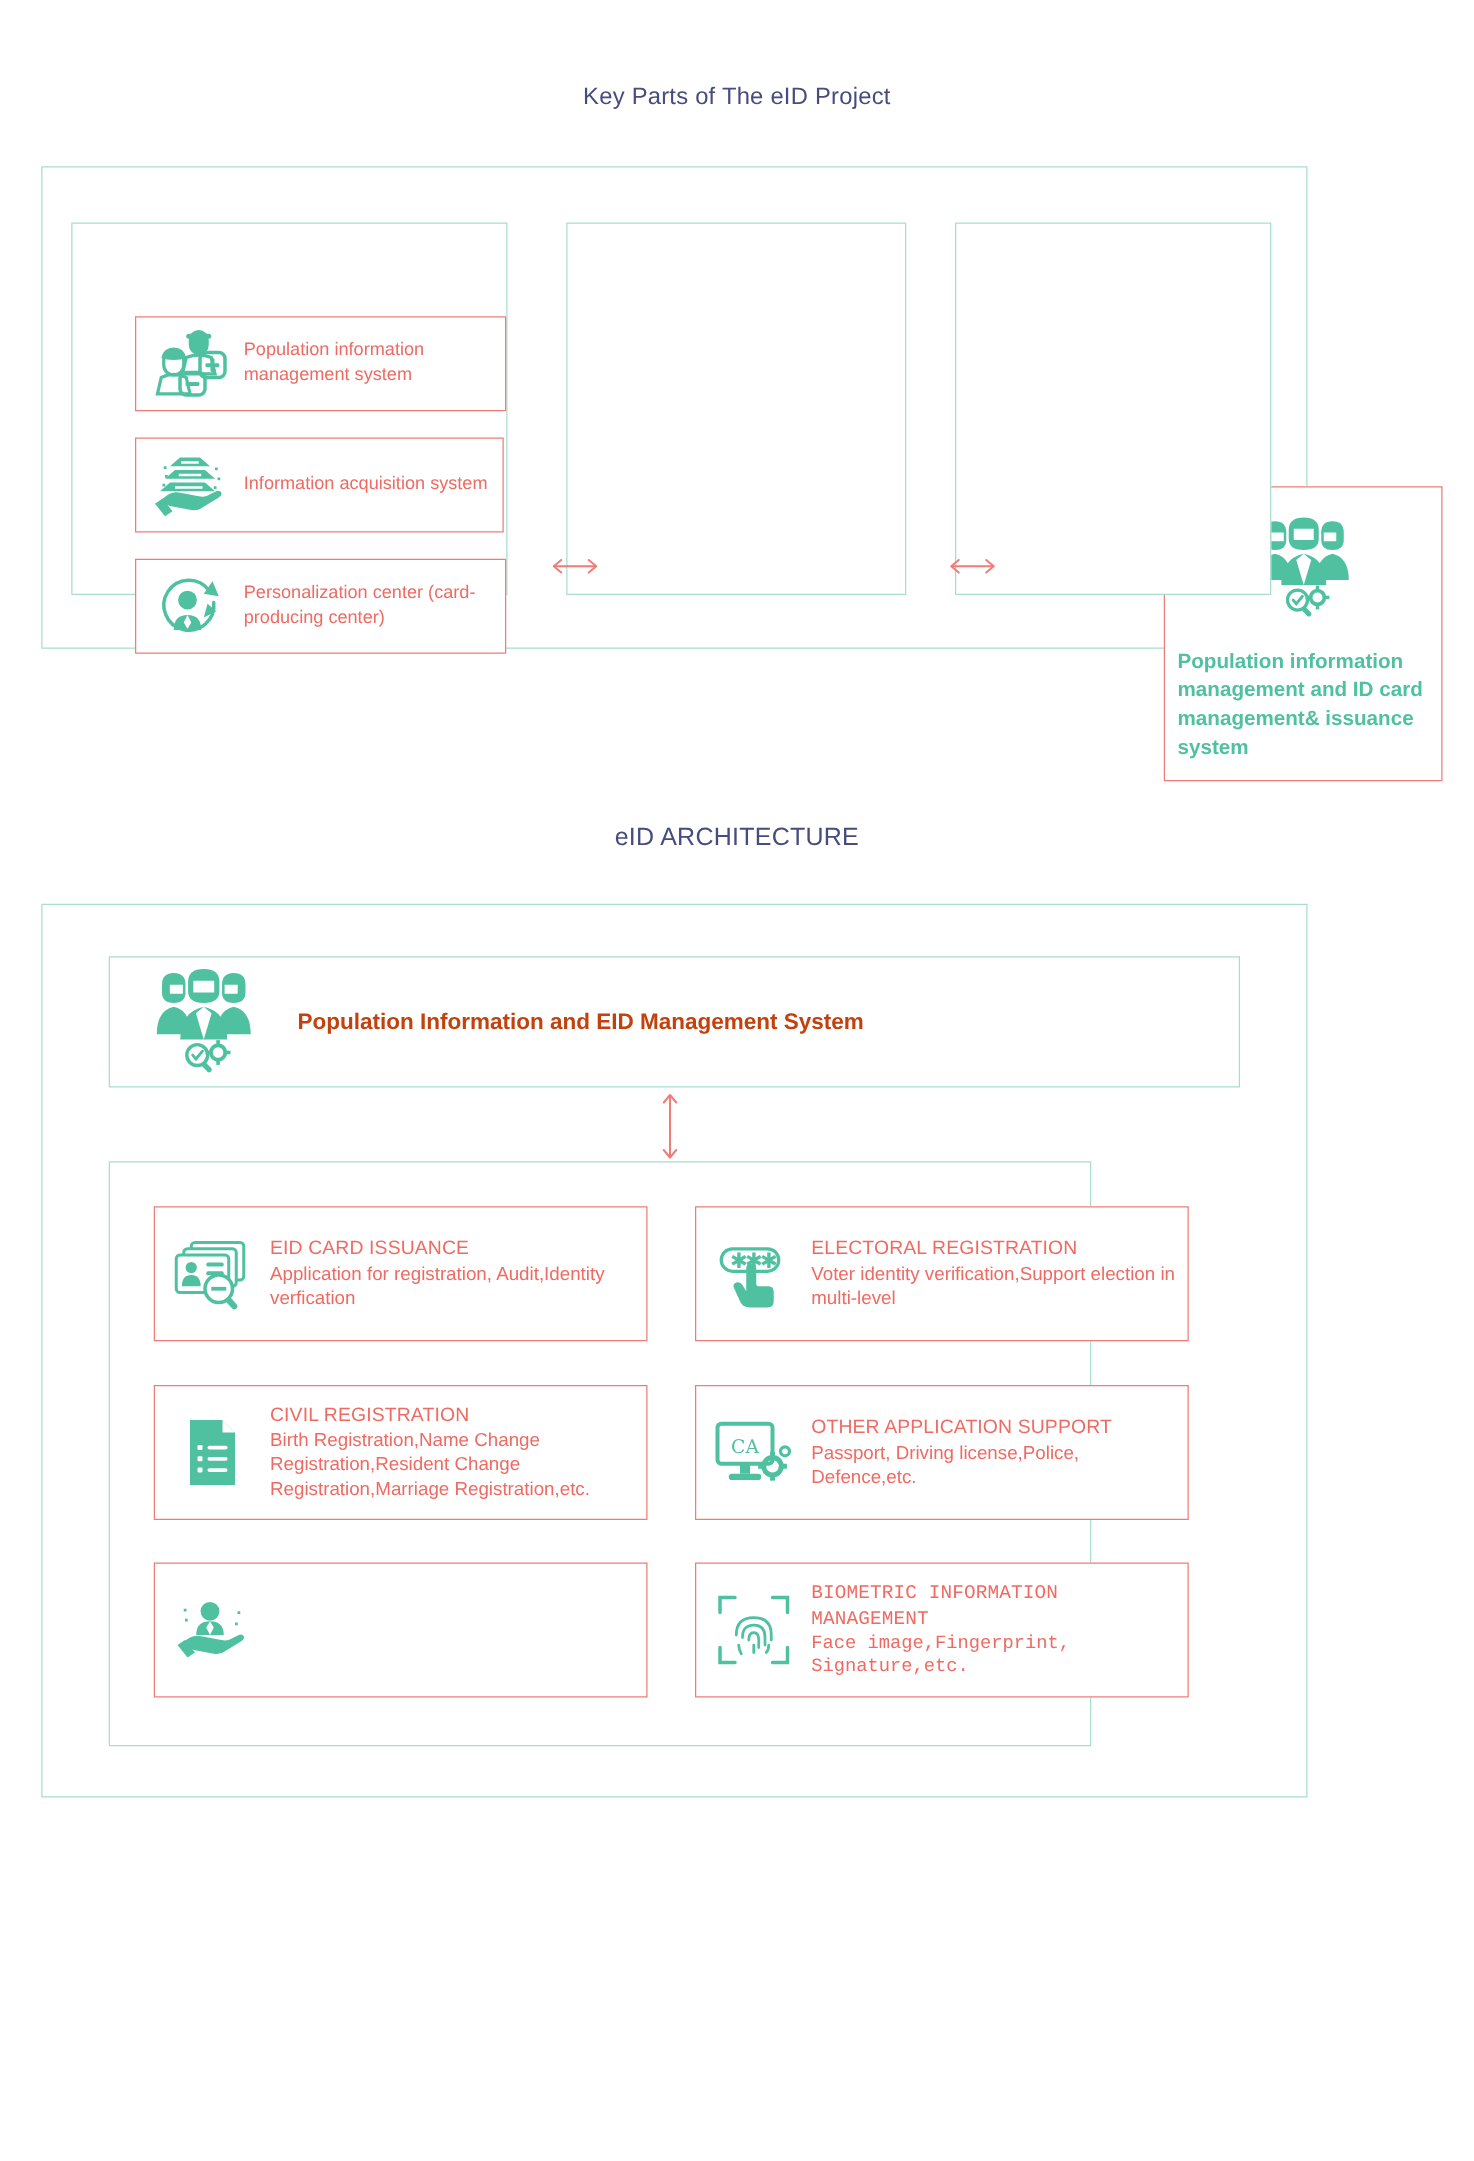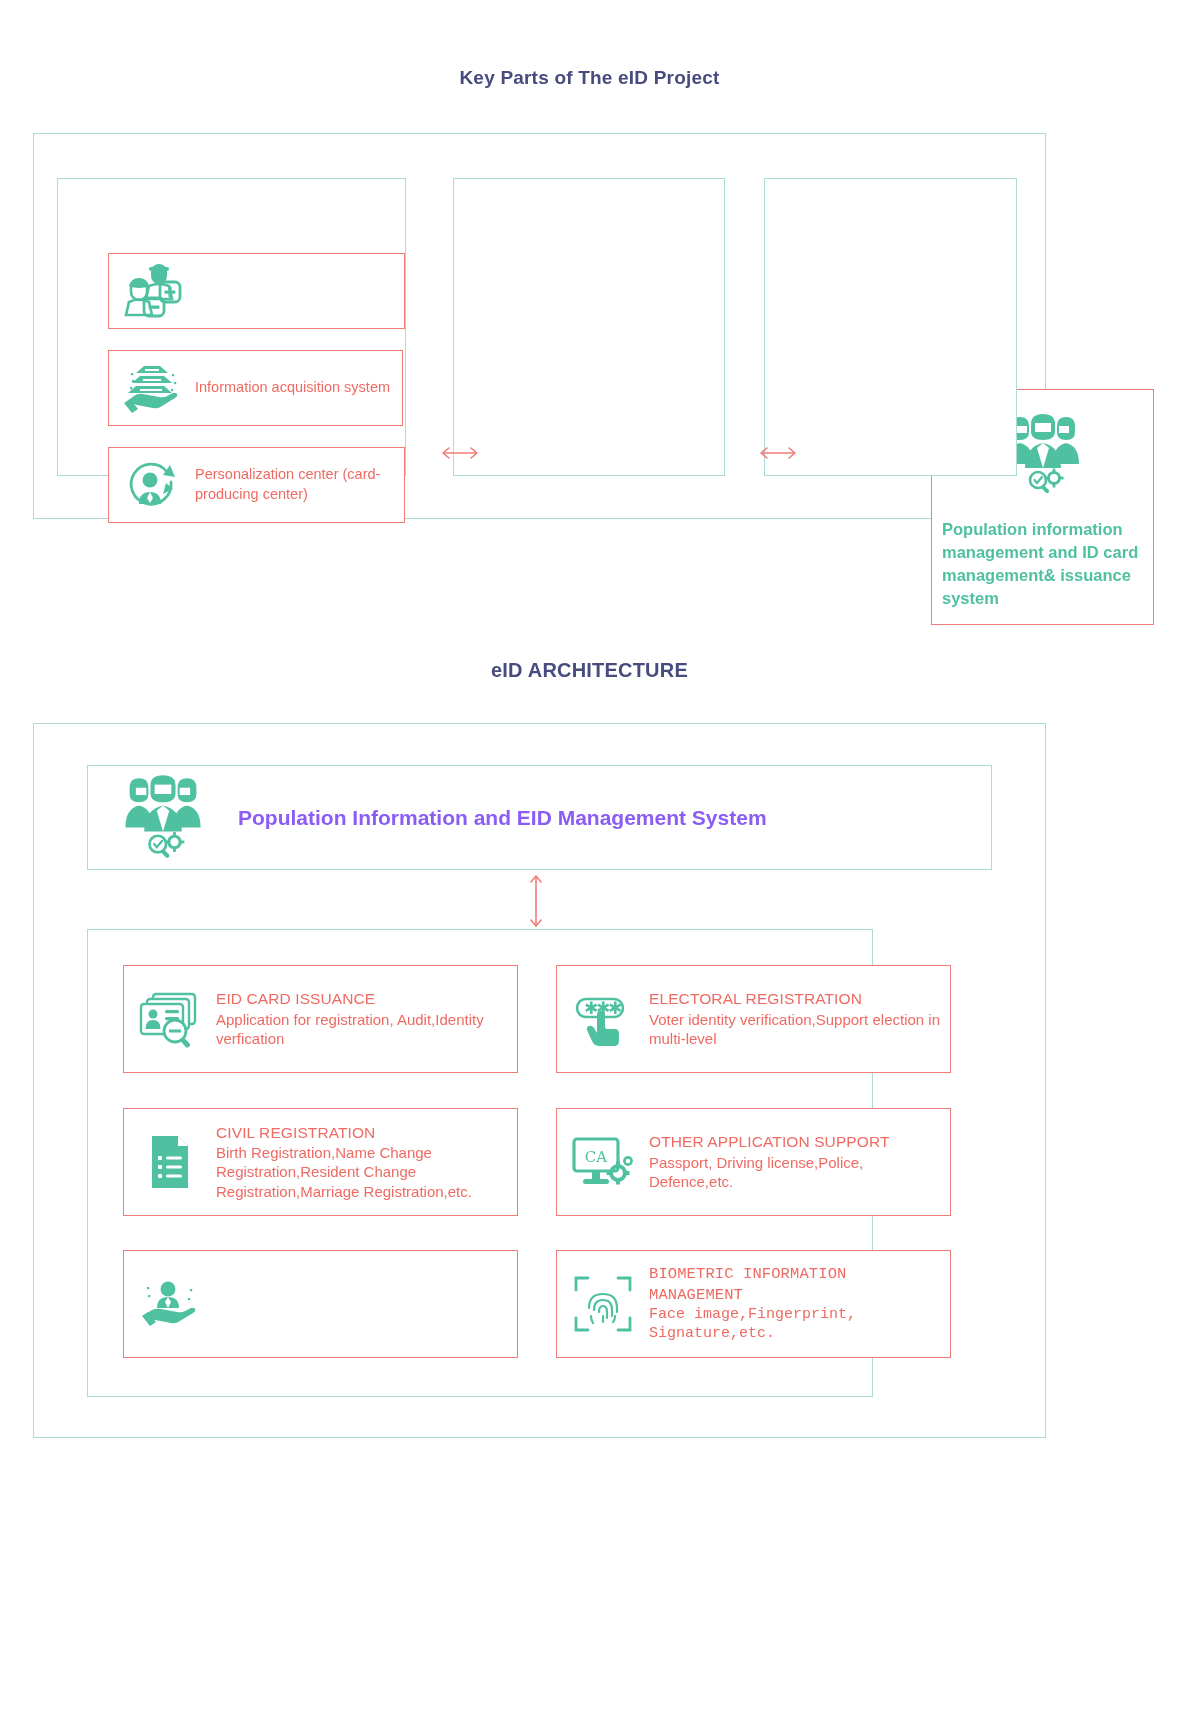--- a/index.html
+++ b/index.html
@@ -15,21 +15,21 @@
     overflow: hidden;
   }
 
   
   .section-title {
     position: absolute;
     width: 100%;
     text-align: center;
     color: #474b7e;
     font-size: 19px;
-    font-weight: bold;
+    font-weight: normal;
     letter-spacing: 0.2px;
   }
   #title-key-parts { top: 67px; }
   #title-architecture { top: 659px; font-size: 20px; }
 
   
   .outer-panel {
     position: absolute;
     border: 1.5px solid #a8ddd0;
     box-sizing: border-box;
@@ -117,22 +117,22 @@
     align-items: center;
     background: #fff;
   }
   #arch-header .ico {
     width: 150px;
     display: flex;
     justify-content: center;
     align-items: center;
   }
   #arch-header .hdr-txt {
-    color: #8b5cf6;
-    font-size: 21px;
+    color: #c2410c;
+    font-size: 18px;
     font-weight: bold;
   }
 
   #arch-vconnector {
     position: absolute;
     left: 516px; top: 872px; width: 40px; height: 58px;
   }
 
   #arch-body {
     position: absolute;
@@ -204,20 +204,21 @@
 
             <rect x="39" y="18" width="20" height="20" rx="5" fill="none" stroke="#4fc0a0" stroke-width="2.8"></rect>
             <rect x="47.4" y="22.5" width="3.2" height="11" rx="1"></rect>
             <rect x="43.4" y="26.5" width="11" height="3.2" rx="1"></rect>
 
             <rect x="23" y="34" width="20" height="18" rx="5" fill="none" stroke="#4fc0a0" stroke-width="2.8"></rect>
             <rect x="27.5" y="41.5" width="11" height="3.2" rx="1"></rect>
           </g>
         </svg>
       </span>
+      <span class="txt">Population information management system</span>
     </div>
 
     <div class="item-card" id="card-personal">
       <span class="ico">
         <svg width="58" height="54" viewBox="0 0 58 54">
           <g fill="none" stroke="#4fc0a0" stroke-width="2.8">
             <path d="M44 14 a20 20 0 1 0 4 10" stroke-linecap="round"></path>
           </g>
           <polygon points="47,7 52,19 40,17" fill="#4fc0a0"></polygon>
           <polygon points="50,31 40,36 43,25" fill="#4fc0a0"></polygon>

